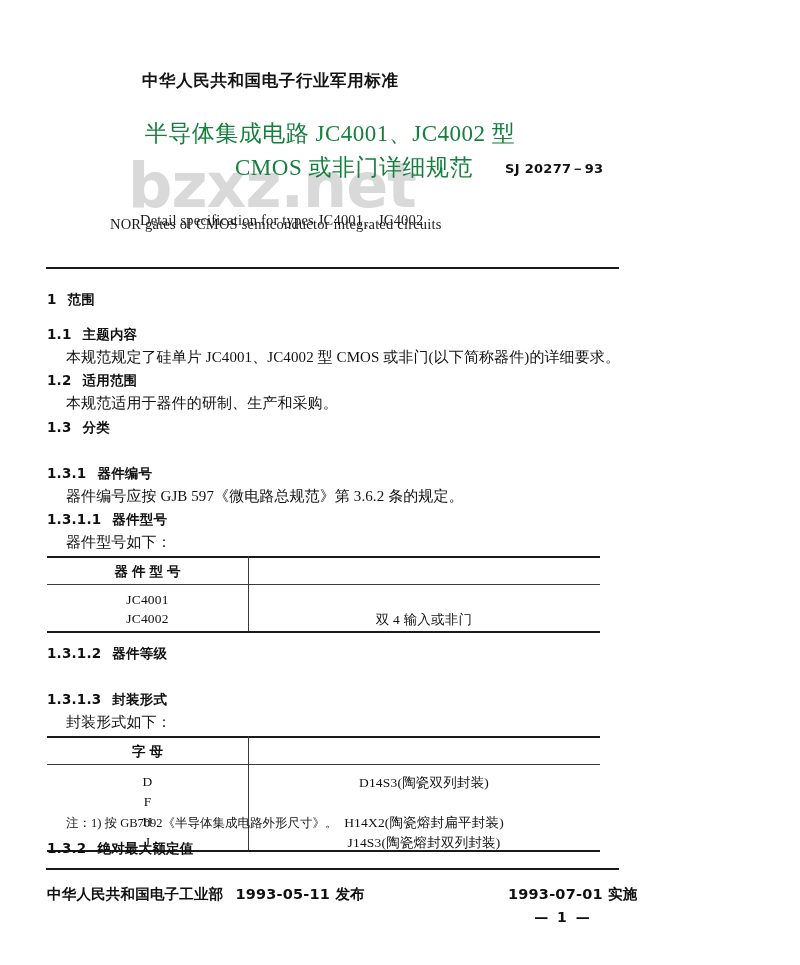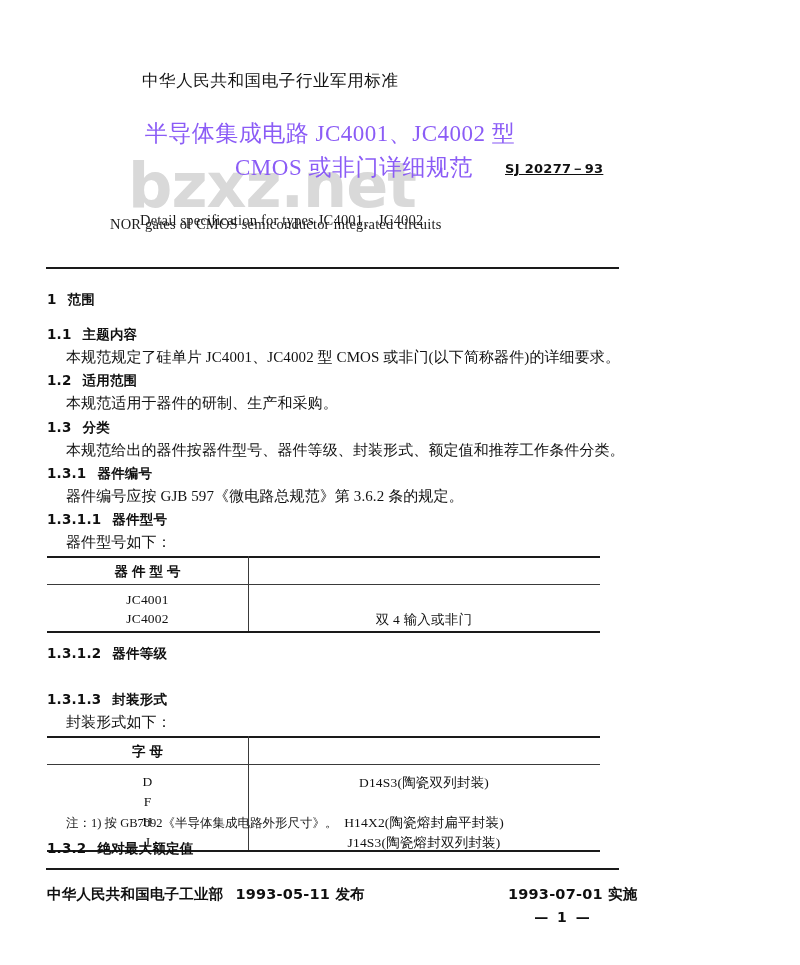--- a/index.html
+++ b/index.html
@@ -43,51 +43,50 @@
 
   .content { position: absolute; inset: 0; z-index: 2; }
 
   
   .masthead-line {
     position: absolute;
     left: 142px;
     top: 70px;
     font-family: "DejaVu Sans", sans-serif;
     font-size: 16.5px;
-    font-weight: 400;
+    font-weight: 700;
     letter-spacing: 0.6px;
     color: #141414;
     white-space: nowrap;
   }
 
   .title-cn {
     position: absolute;
     left: 0;
     width: 660px;
     text-align: center;
     font-size: 23px;
     font-weight: 400;
     letter-spacing: 0.5px;
-    color: #8b5cf6;
+    color: #15803d;
     white-space: nowrap;
   }
   .title-cn.l1 { top: 118px; }
   .title-cn.l2 { top: 152px; padding-left: 24px; }
 
   .std-no {
     position: absolute;
     left: 505px;
     top: 160px;
     font-family: "DejaVu Sans", sans-serif;
     font-size: 13px;
     font-weight: 700;
     letter-spacing: 0.3px;
     color: #101010;
     white-space: nowrap;
-    text-decoration: underline;
   }
 
   .title-en {
     position: absolute;
     font-size: 14.5px;
     font-weight: 400;
     color: #1a1a1a;
     letter-spacing: 0.2px;
     white-space: nowrap;
   }
@@ -247,21 +246,20 @@
     <div class="para" style="top:348px">本规范规定了硅单片 JC4001、JC4002 型 CMOS 或非门(以下简称器件)的详细要求。</div>
 
     <div class="sec" style="top:372px">
       <span class="num">1.2</span><span class="ttl">适用范围</span>
     </div>
     <div class="para" style="top:394px">本规范适用于器件的研制、生产和采购。</div>
 
     <div class="sec" style="top:419px">
       <span class="num">1.3</span><span class="ttl">分类</span>
     </div>
-    <div class="para" style="top:441px">本规范给出的器件按器件型号、器件等级、封装形式、额定值和推荐工作条件分类。</div>
 
     <div class="sec" style="top:465px">
       <span class="num">1.3.1</span><span class="ttl">器件编号</span>
     </div>
     <div class="para" style="top:487px">器件编号应按 GJB 597《微电路总规范》第 3.6.2 条的规定。</div>
 
     <div class="sec" style="top:511px">
       <span class="num">1.3.1.1</span><span class="ttl">器件型号</span>
     </div>
     <div class="para" style="top:533px">器件型号如下：</div>

